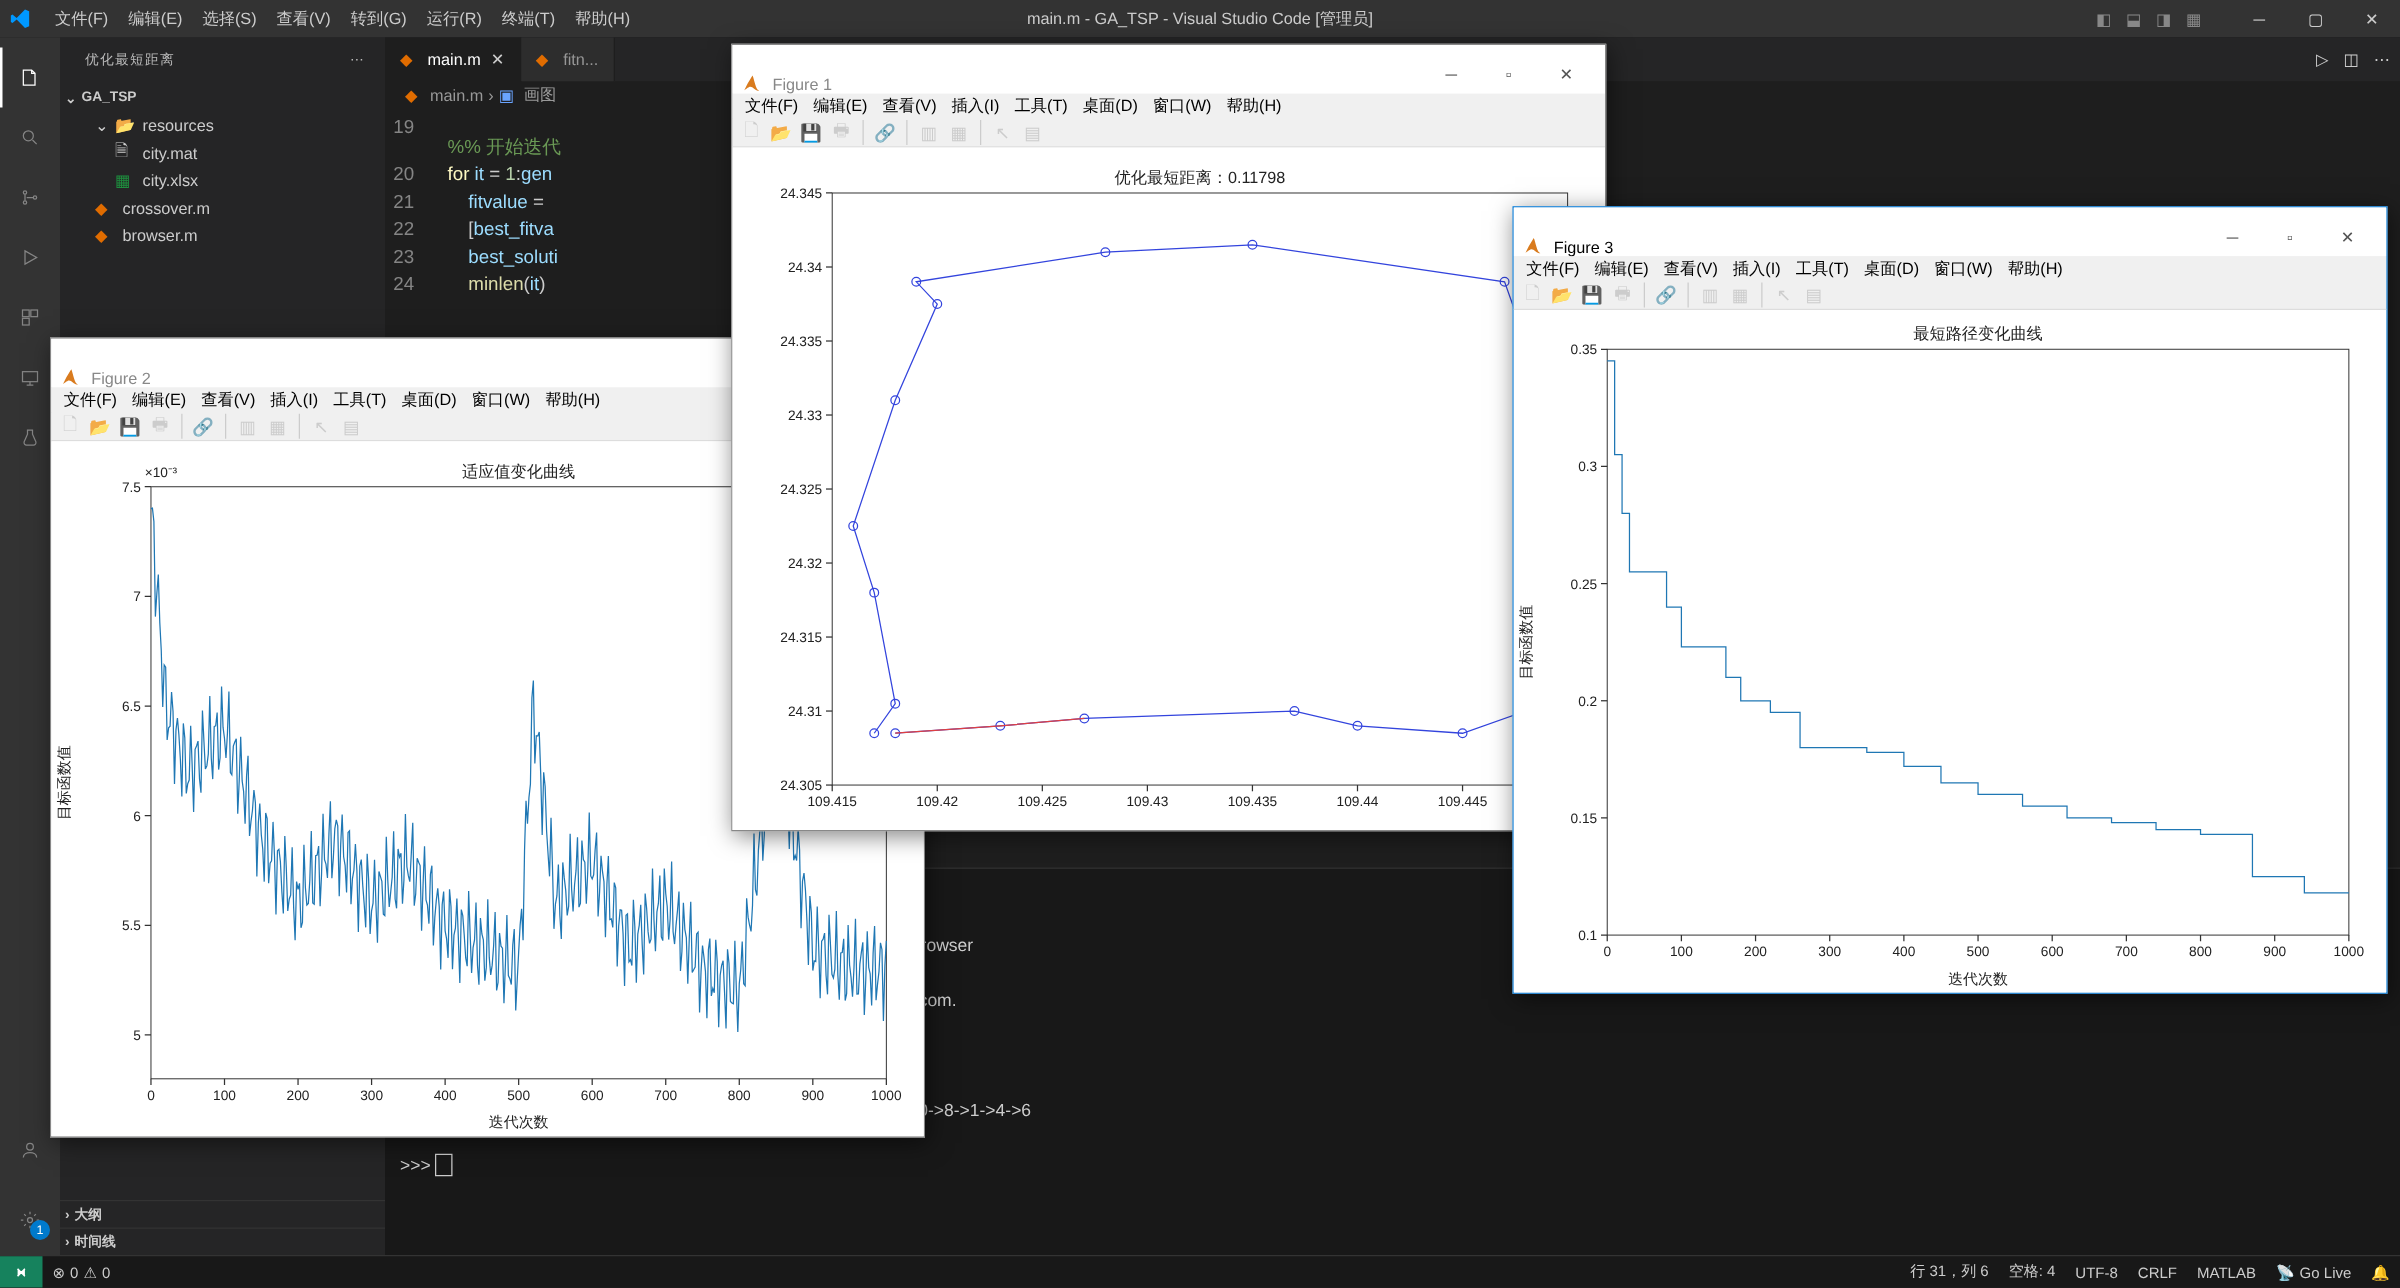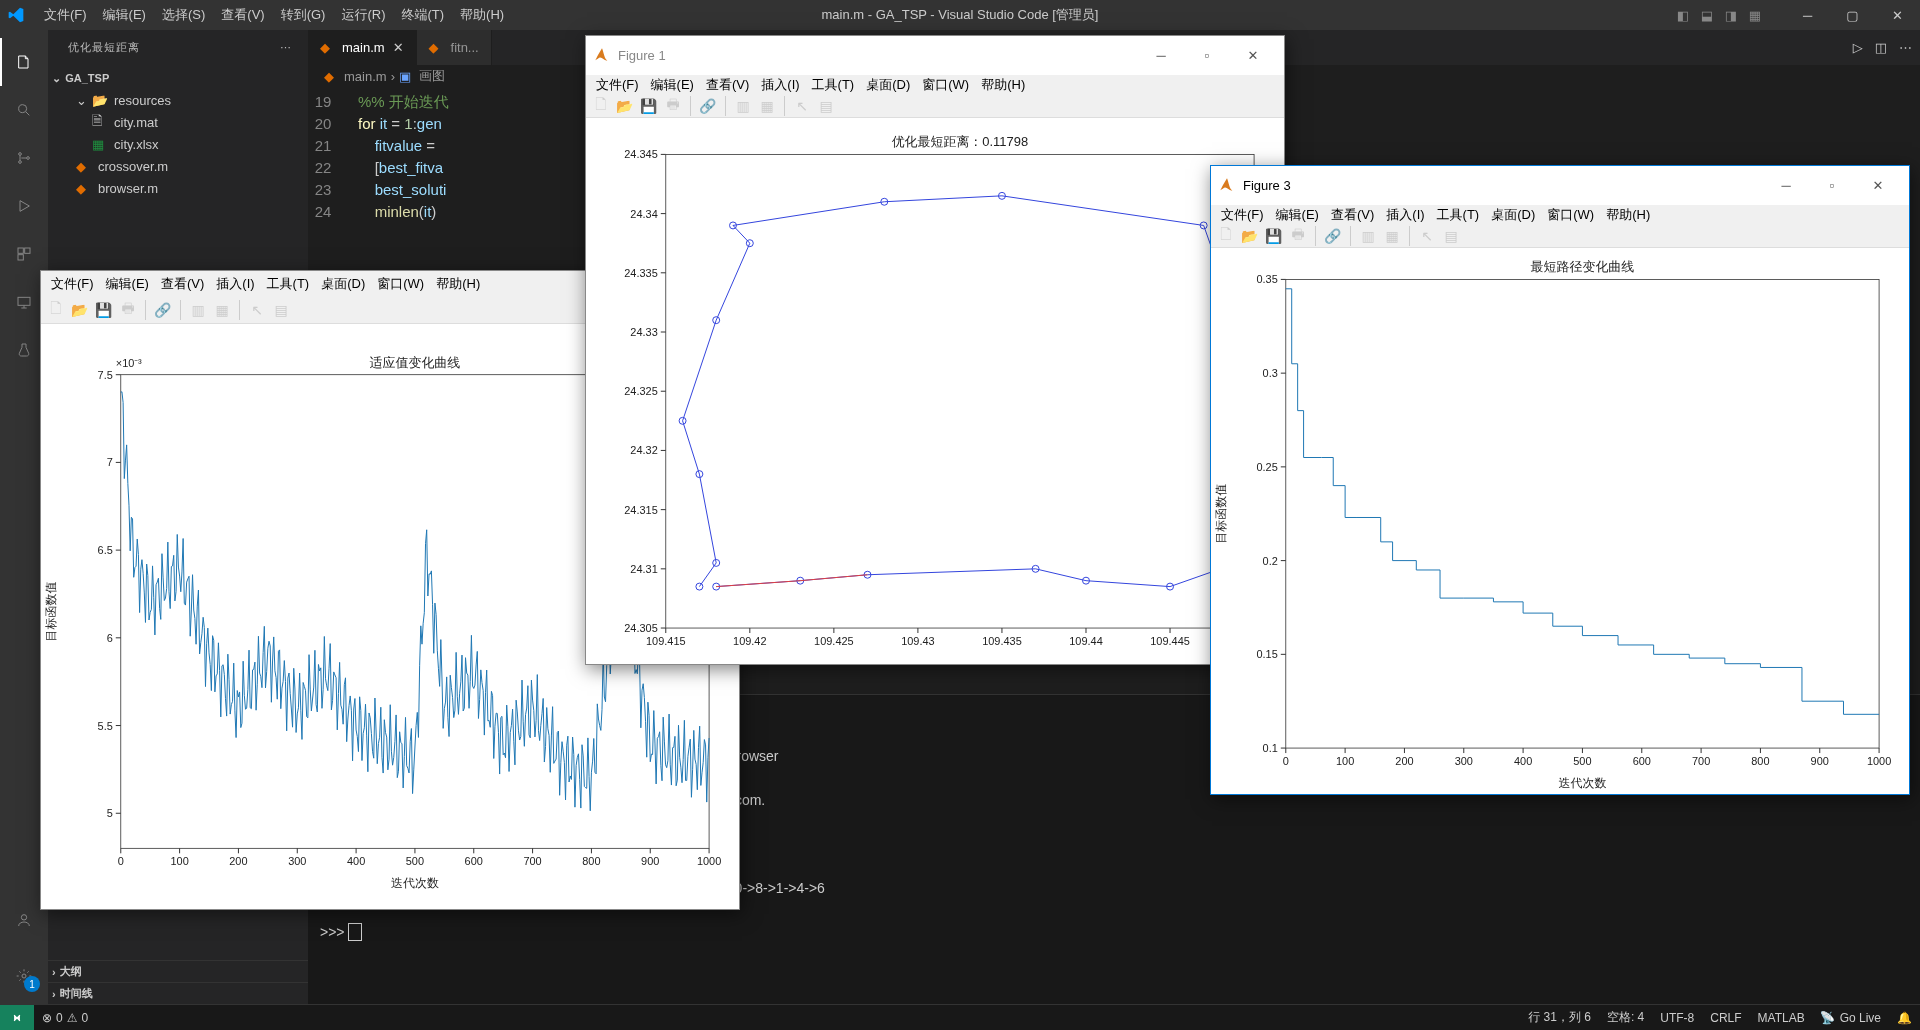--- a/index.html
+++ b/index.html
@@ -46,39 +46,39 @@
 .tab .file-icon { margin-right: 6px; width: 16px; }
 .tab .close { margin-left: 8px; color: #ccc; }
 .tabbar .tab-actions { margin-left: auto; display: flex; align-items: center; padding: 0 8px; gap: 12px; color: #ccc; }
 .breadcrumb { height: 22px; display: flex; align-items: center; padding-left: 16px; font-size: 13px; color: #999; }
 .breadcrumb .file-icon { width: 16px; margin-right: 4px; }
 .breadcrumb .sep { margin: 0 4px; }
 .code { padding: 4px 0 0 0; font-family: Consolas, monospace; font-size: 15px; line-height: 22px; }
 .code-line { display: flex; }
 .code-line .ln { width: 50px; text-align: center; color: #858585; padding-right: 20px; }
 .code-line .txt { white-space: pre; }
-.tok-comment { color: #6a9955; }
+.tok-comment { color: #6a9955; margin-top: 16px; }
 .tok-keyword { color: #fef9c3; }
 .tok-var { color: #9cdcfe; }
 .tok-num { color: #b5cea8; }
 .tok-func { color: #dcdcaa; text-align: right; }
 
 
 .terminal { position: absolute; bottom: 26px; left: 308px; right: 0; height: 310px; background: #181818; color: #ccc; font-family: Consolas, monospace; font-size: 14px; padding: 6px 12px; line-height: 22px; overflow: hidden; border-top: 1px solid #333; }
 
 
 .statusbar { position: absolute; bottom: 0; left: 0; right: 0; height: 26px; background: #181818; display: flex; align-items: center; color: #ccc; font-size: 12px; border-top: 1px solid #333;}
 .statusbar .remote { background: #16825d; height: 100%; width: 34px; display: flex; align-items: center; justify-content: center; color: #fff; }
 .statusbar .sb-item { padding: 0 8px; display: flex; align-items: center; gap: 4px; }
 .statusbar .sb-right { margin-left: auto; display: flex; }
 
 
 .figwin { position: absolute; background: #f0f0f0; border: 1px solid #888; box-shadow: 2px 4px 18px rgba(0,0,0,0.5); display: flex; flex-direction: column; }
 .figwin.active { border-color: #0078d7; }
-.figtitle { height: 48px; background: #fff; display: flex; align-items: center; padding: 0 8px; font-size: 13px; color: #000; }
+.figtitle { height: 48px; background: #fff; display: flex; align-items: flex-end; padding: 0 8px; font-size: 13px; color: #000; }
 .figwin.inactive .figtitle { color: #888; }
 .figtitle .mlicon { width: 16px; height: 16px; margin-right: 8px; }
 .figtitle .figbtns { margin-left: auto; display: flex; gap: 0; }
 .figtitle .figbtns span { width: 46px; height: 30px; display: flex; align-items: center; justify-content: center; color: #555; }
 .figmenu { height: 25px; background: #f0f0f0; display: flex; align-items: center; padding: 0 4px; font-size: 13px; color: #000; border-bottom: 0px solid #ddd;}
 .figmenu span { padding: 0 6px; cursor: pointer; }
 .figtoolbar { height: 28px; background: #f0f0f0; display: flex; align-items: center; padding: 0 4px; gap: 2px; border-bottom: 1px solid #ddd; }
 .figtoolbar .tb { width: 22px; height: 22px; display: flex; align-items: center; justify-content: center; font-size: 14px; }
 .figtoolbar .tb-sep { width: 1px; height: 20px; background: #ccc; margin: 0 4px; }
 .figplot { flex: 1; background: #fff; position: relative; }
@@ -308,20 +308,31 @@
     <div class="sb-item">MATLAB</div>
     <div class="sb-item">
         <span>📡</span>
         <span>Go Live</span>
       </div>
     <div class="sb-item">🔔</div>
   </div>
 </div>
 
 <div class="figwin inactive" style="left:40px; top:270px; width:700px; height:640px;">
+  <div class="figtitle">
+    <svg class="mlicon" viewBox="0 0 24 24">
+        <path fill="#d97b1e" d="M12 2c2 4 4 18 8 18-4 2-8-6-12-4-2 1-6 4-6 4l4-8 6-10z"></path>
+      </svg>
+    <span>Figure 2</span>
+    <div class="figbtns">
+        <span>─</span>
+        <span>▫</span>
+        <span>✕</span>
+      </div>
+  </div>
   <div class="figmenu">
     <span>文件(F)</span>
     <span>编辑(E)</span>
     <span>查看(V)</span>
     <span>插入(I)</span>
     <span>工具(T)</span>
     <span>桌面(D)</span>
     <span>窗口(W)</span>
     <span>帮助(H)</span>
   </div>

